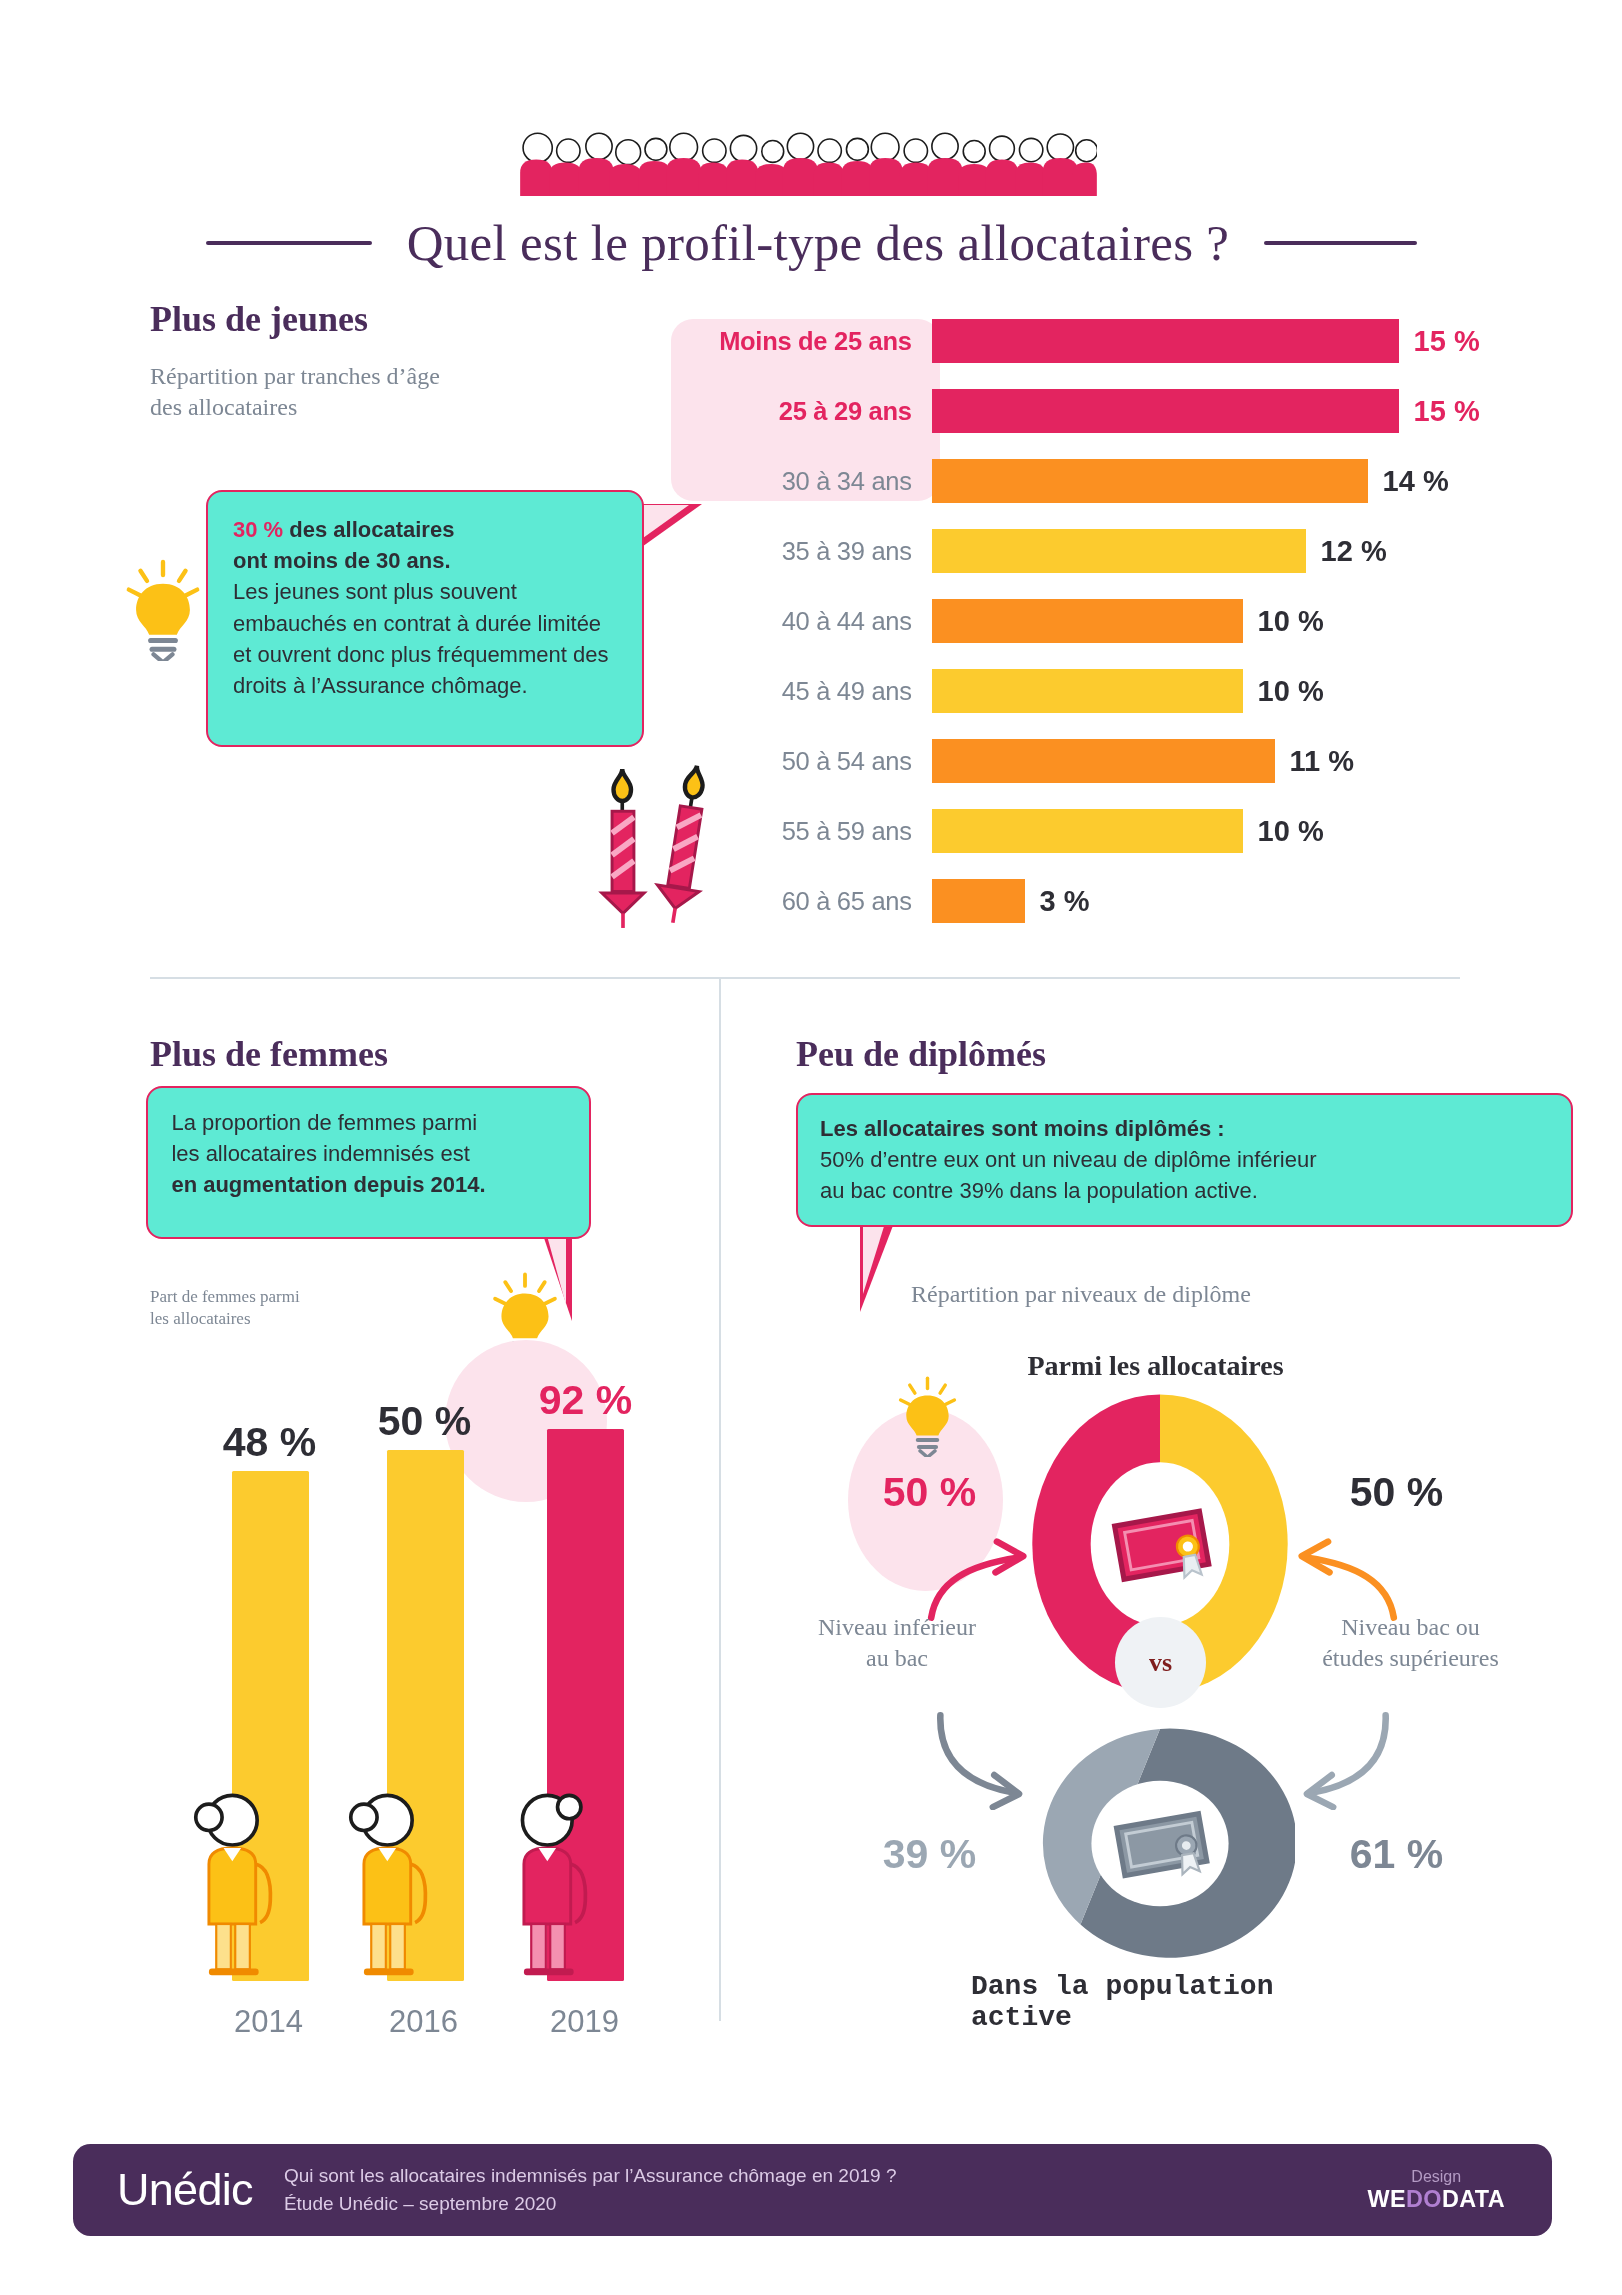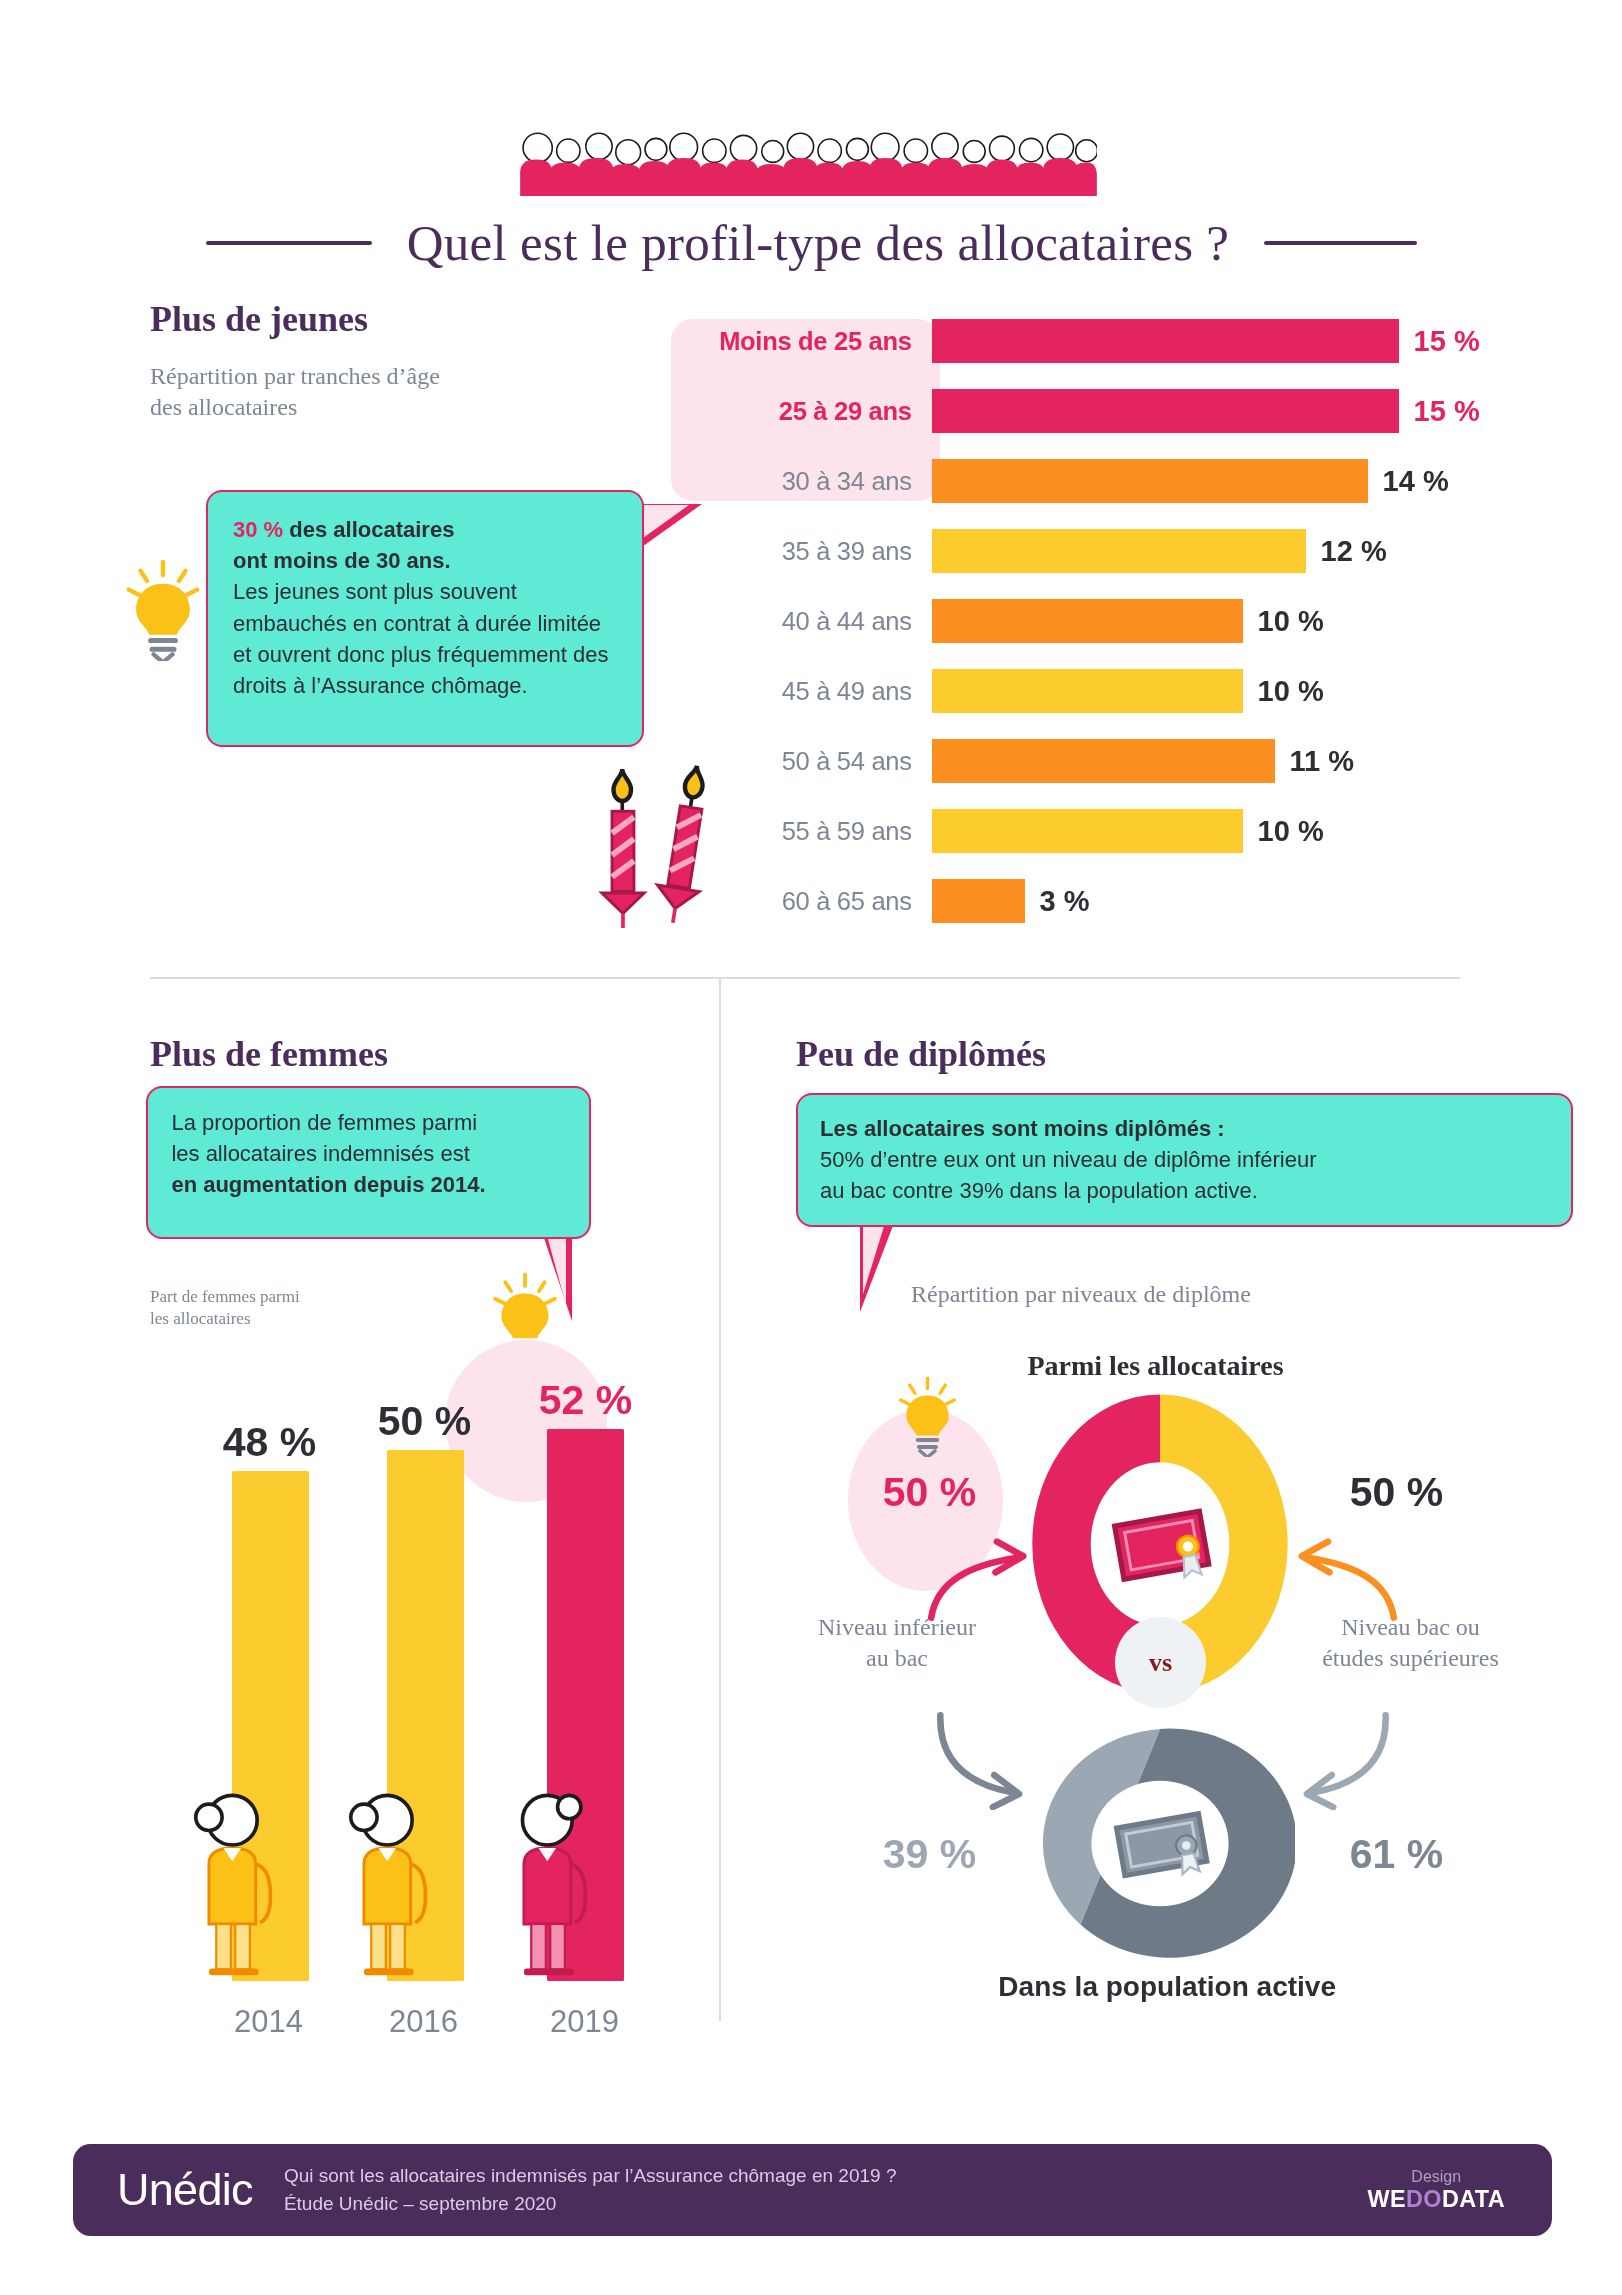--- a/index.html
+++ b/index.html
@@ -81,22 +81,22 @@
             font-size:31px;color:#7D8794;font-family:"Liberation Sans",sans-serif;}
   #fem-halo{position:absolute;left:445px;top:1340px;width:162px;height:162px;
             border-radius:50%;background:#FCE3EC;}
 
   
   #dip-title{position:absolute;left:796px;top:1033px;font-size:36px;}
   #dip-sub{position:absolute;left:911px;top:1279px;font-size:24px;}
 
   #donut-top-cap{position:absolute;left:984px;top:1350px;width:343px;text-align:center;
                  font-family:"Liberation Serif",serif;font-weight:bold;font-size:28px;color:#2E2E35;}
-  #donut-bot-cap{position:absolute;left:971px;top:1971px;width:365px;text-align:right;
-                 font-family:Liberation Sans, sans-serif;font-weight:bold;font-size:28px;color:#2E2E35;}
+  #donut-bot-cap{position:absolute;left:971px;top:1971px;width:365px;text-align:left;
+                 font-family:Liberation Mono, monospace;font-weight:bold;font-size:28px;color:#2E2E35;}
 
   #halo-50{position:absolute;left:848px;top:1409px;width:155px;height:182px;
            border-radius:50%;background:#FCE3EC;}
   #v-left-50{position:absolute;left:860px;top:1469px;width:139px;text-align:center;
              font-size:41px;font-weight:bold;color:#E32460;}
   #v-right-50{position:absolute;left:1327px;top:1469px;width:139px;text-align:center;
               font-size:41px;font-weight:bold;color:#2E2E35;}
   #v-left-39{position:absolute;left:860px;top:1831px;width:139px;text-align:center;
              font-size:41px;font-weight:bold;color:#9BA7B3;}
   #v-right-39{position:absolute;left:1327px;top:1831px;width:139px;text-align:center;
@@ -348,21 +348,21 @@
       <path d="M30,100 Q30,78 62,78 Q94,78 94,100 L94,182 L30,182 Z" fill="#FCC116" stroke="#F08A00" stroke-width="4"></path>
       <path d="M50,78 L62,96 L74,78 Z" fill="#fff"></path>
       <path d="M94,100 Q116,106 114,150 Q113,174 100,180" fill="none" stroke="#F08A00" stroke-width="5"></path>
       <rect x="40" y="182" width="20" height="62" fill="#FDE08C" stroke="#F08A00" stroke-width="3"></rect>
       <rect x="66" y="182" width="20" height="62" fill="#FDE08C" stroke="#F08A00" stroke-width="3"></rect>
       <rect x="30" y="243" width="68" height="9" rx="4" fill="#F08A00"></rect>
     </svg>
     <div class="fem-col" style="left: 401px;">
       <div class="fem-bar" style="height: 552px; background: rgb(227, 36, 96);"></div>
     </div>
-    <div class="fem-val hl" style="left: 352px; top: 41px;">52 %</div>
+    <div class="fem-val hl" style="left: 352px; top: 41px;">92 %</div>
     <div class="fem-year" style="left: 358px;">2019</div>
     <svg viewBox="0 0 130 260" style="position: absolute; left: 356px; bottom: 63px; width: 95px; height: 190px;">
       <circle cx="62" cy="40" r="34" fill="#fff" stroke="#1c1c1c" stroke-width="5"></circle>
       <circle cx="92" cy="22" r="16" fill="#fff" stroke="#1c1c1c" stroke-width="5"></circle>
       <path d="M30,100 Q30,78 62,78 Q94,78 94,100 L94,182 L30,182 Z" fill="#E32460" stroke="#C11B50" stroke-width="4"></path>
       <path d="M50,78 L62,96 L74,78 Z" fill="#fff"></path>
       <path d="M94,100 Q116,106 114,150 Q113,174 100,180" fill="none" stroke="#C11B50" stroke-width="5"></path>
       <rect x="40" y="182" width="20" height="62" fill="#F490B0" stroke="#C11B50" stroke-width="3"></rect>
       <rect x="66" y="182" width="20" height="62" fill="#F490B0" stroke="#C11B50" stroke-width="3"></rect>
       <rect x="30" y="243" width="68" height="9" rx="4" fill="#C11B50"></rect>

